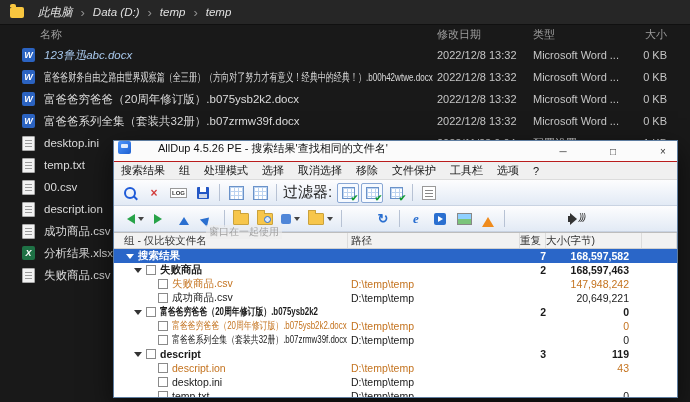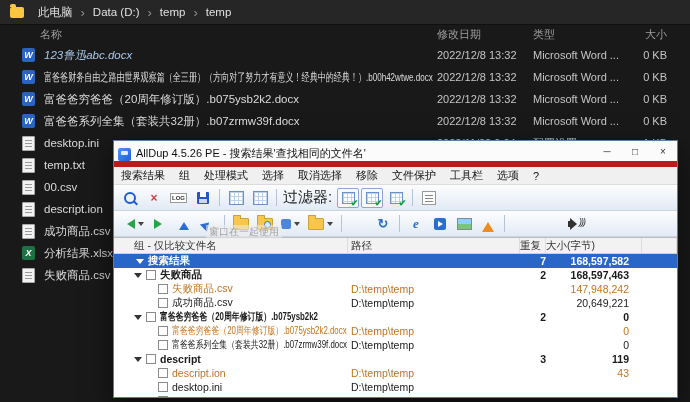--- a/index.html
+++ b/index.html
@@ -5,21 +5,21 @@
   html,body{margin:0;padding:0;background:#000;}
   .screen{position:relative;width:690px;height:402px;background:#191919;overflow:hidden;
     font-family:"Liberation Sans","DejaVu Sans",sans-serif;}
 
   
   .x-bread{position:absolute;top:0;left:0;right:0;height:24px;background:#262626;
     border-bottom:1px solid #101010;display:flex;align-items:center;padding-left:10px;
     color:#e0e0e0;font-size:11.5px;}
   .bc-folder{width:14px;height:11px;background:#f8c63f;border-radius:2px;position:relative;margin-right:8px;flex:none;}
   .bc-folder:before{content:"";position:absolute;top:-3px;left:0;width:6px;height:3px;background:#f8c63f;border-radius:2px 2px 0 0;}
-  .bc-item{padding:0 6px;white-space:nowrap;cursor:default;}
+  .bc-item{padding:0 6px;white-space:nowrap;cursor:default;font-style:italic;}
   .bc-sep{color:#8f8f8f;font-size:13px;padding:0 2px;}
 
   .x-cols{position:absolute;top:26px;left:0;right:0;height:17px;display:flex;align-items:center;
     color:#9d9d9d;font-size:11px;}
   .xc-name{width:437px;padding-left:40px;box-sizing:border-box;}
   .xc-date{width:96px;}
   .xc-type{width:86px;}
   .xc-size{width:48px;text-align:right;}
 
   .x-rows{position:absolute;top:44px;left:0;right:0;}
@@ -35,21 +35,21 @@
   .sqx{display:inline-block;transform:scaleX(.70);transform-origin:0 50%;white-space:nowrap;}
   .c-blue{color:#a8c8ec;font-style:italic;}
   .xdate{width:96px;color:#c6c6c6;font-size:11px;white-space:nowrap;}
   .xtype{width:86px;color:#c6c6c6;font-size:11px;white-space:nowrap;overflow:hidden;}
   .xsize{width:48px;text-align:right;color:#c6c6c6;font-size:11px;}
 
   
   .alldup{position:absolute;left:113px;top:140px;width:565px;height:258px;background:#f0f0f0;
     border:1px solid #5e7da0;box-sizing:border-box;box-shadow:0 10px 26px rgba(0,0,0,.6);
     display:flex;flex-direction:column;color:#111;}
-  .ad-title{height:20px;background:#fbfbfb;display:flex;align-items:flex-end;border-bottom:6px solid #b91c1c;flex:none;}
+  .ad-title{height:20px;background:#fbfbfb;display:flex;align-items:flex-start;border-bottom:1px solid #b91c1c;flex:none;gap:22px;}
   .ad-icon{width:13px;height:13px;border-radius:2px;background:linear-gradient(135deg,#4e97ff,#1d5fd0);
     margin:0 5px 0 4px;position:relative;flex:none;}
   .ad-icon:after{content:"";position:absolute;left:3px;top:3px;width:7px;height:4px;background:#fff;opacity:.85;border-radius:1px;}
   .ad-title-text{font-size:11px;color:#111;white-space:nowrap;overflow:hidden;flex:1;}
   .wc{width:28px;height:100%;display:flex;align-items:center;justify-content:center;font-size:10px;color:#333;flex:none;}
 
   .ad-menu{height:17px;background:#f0f0f0;border-bottom:1px solid #dcdcdc;display:flex;align-items:center;
     font-size:11px;flex:none;}
   .mi{padding:0 7px;white-space:nowrap;}
 
@@ -97,21 +97,21 @@
   .ic-spk:before{content:"";position:absolute;left:2px;top:-3px;border:6px solid transparent;border-left:7px solid #333;}
   .ic-spk:after{content:")))";position:absolute;left:11px;top:-4px;font-size:9px;color:#333;letter-spacing:-1px;}
 
   
   .thead{height:15px;background:#f2f2f2;border-top:1px solid #bdbdbd;border-bottom:1px solid #d0d0d0;
     display:flex;align-items:center;font-size:10.5px;color:#333;flex:none;}
   .thead .cell{border-right:1px solid #dcdcdc;height:100%;display:flex;align-items:center;box-sizing:border-box;}
   .tlist{background:#fff;flex:1;overflow:hidden;position:relative;}
   .trow{height:14px;display:flex;align-items:center;font-size:10.5px;color:#1a1a1a;}
   .cell{box-sizing:border-box;white-space:nowrap;overflow:hidden;}
-  .c-name{width:234px;padding-left:20px;display:flex;align-items:center;}
+  .c-name{width:234px;padding-left:10px;display:flex;align-items:center;}
   .c-path{width:172px;padding-left:3px;}
   .c-dup{width:26px;text-align:right;display:block;}
   .c-size{width:96px;text-align:right;display:block;padding-right:13px;}
   .c-fill{flex:1;}
   .lvl1{padding-left:18px;}
   .lvl2{padding-left:44px;}
   .exp{width:0;height:0;border:4px solid transparent;border-top:5px solid #333;margin:4px 4px 0 2px;flex:none;}
   .cb{width:8px;height:8px;background:#fff;border:1px solid #8a8a8a;margin-right:4px;flex:none;}
   .trow.sel{background:#2a66c8;color:#fff;}
   .trow.sel .exp{border-top-color:#fff;}

